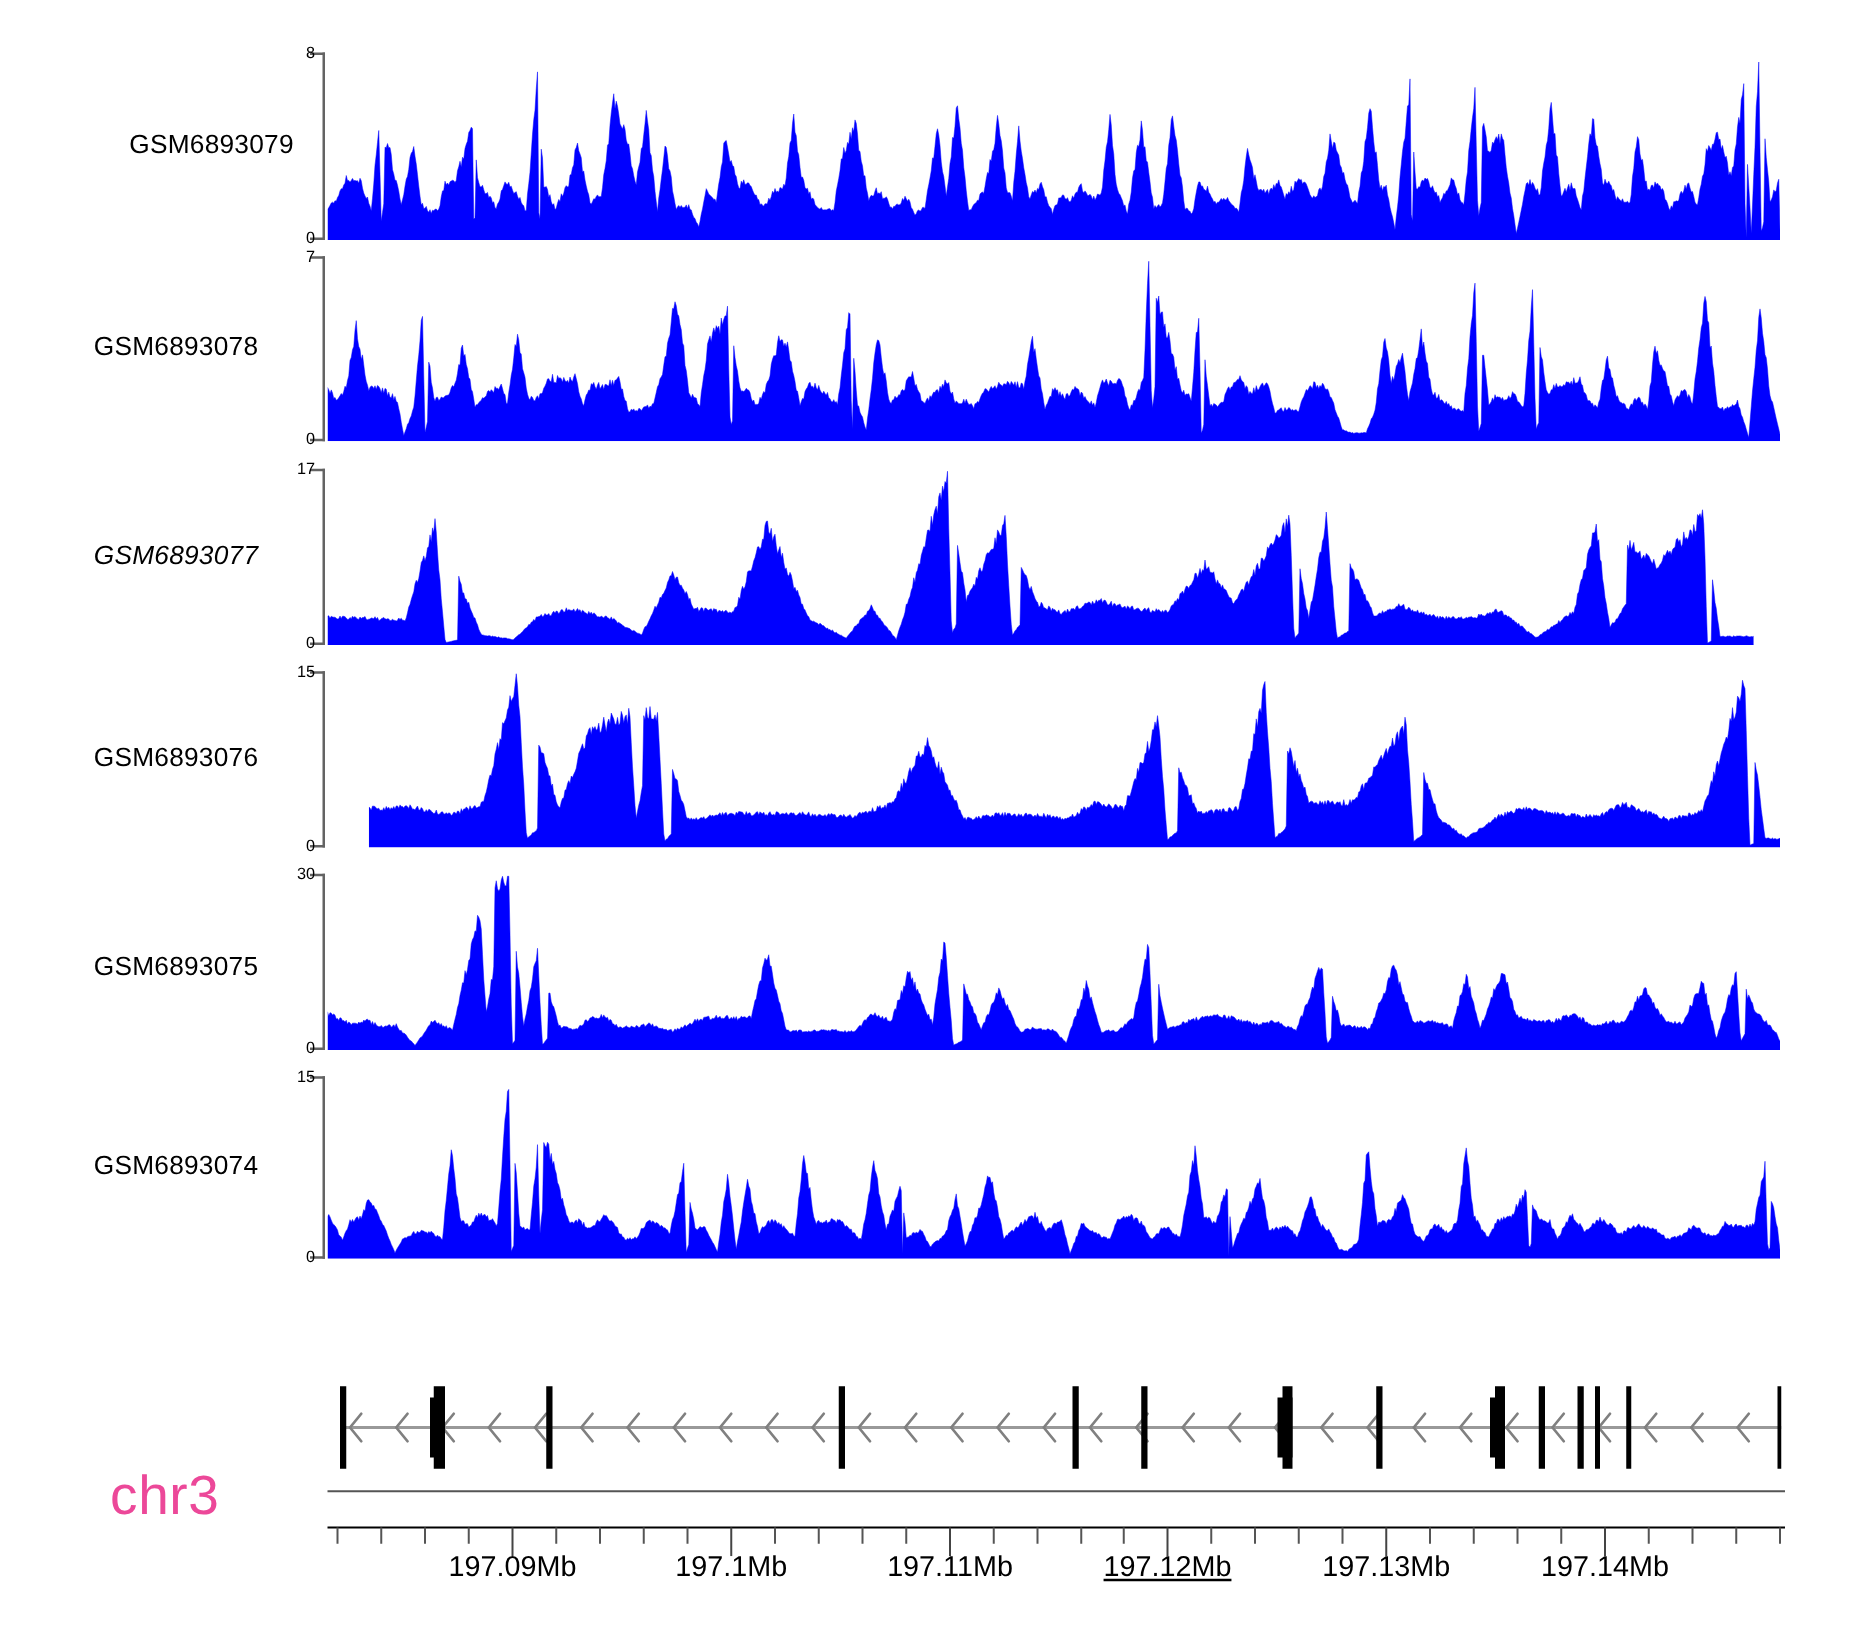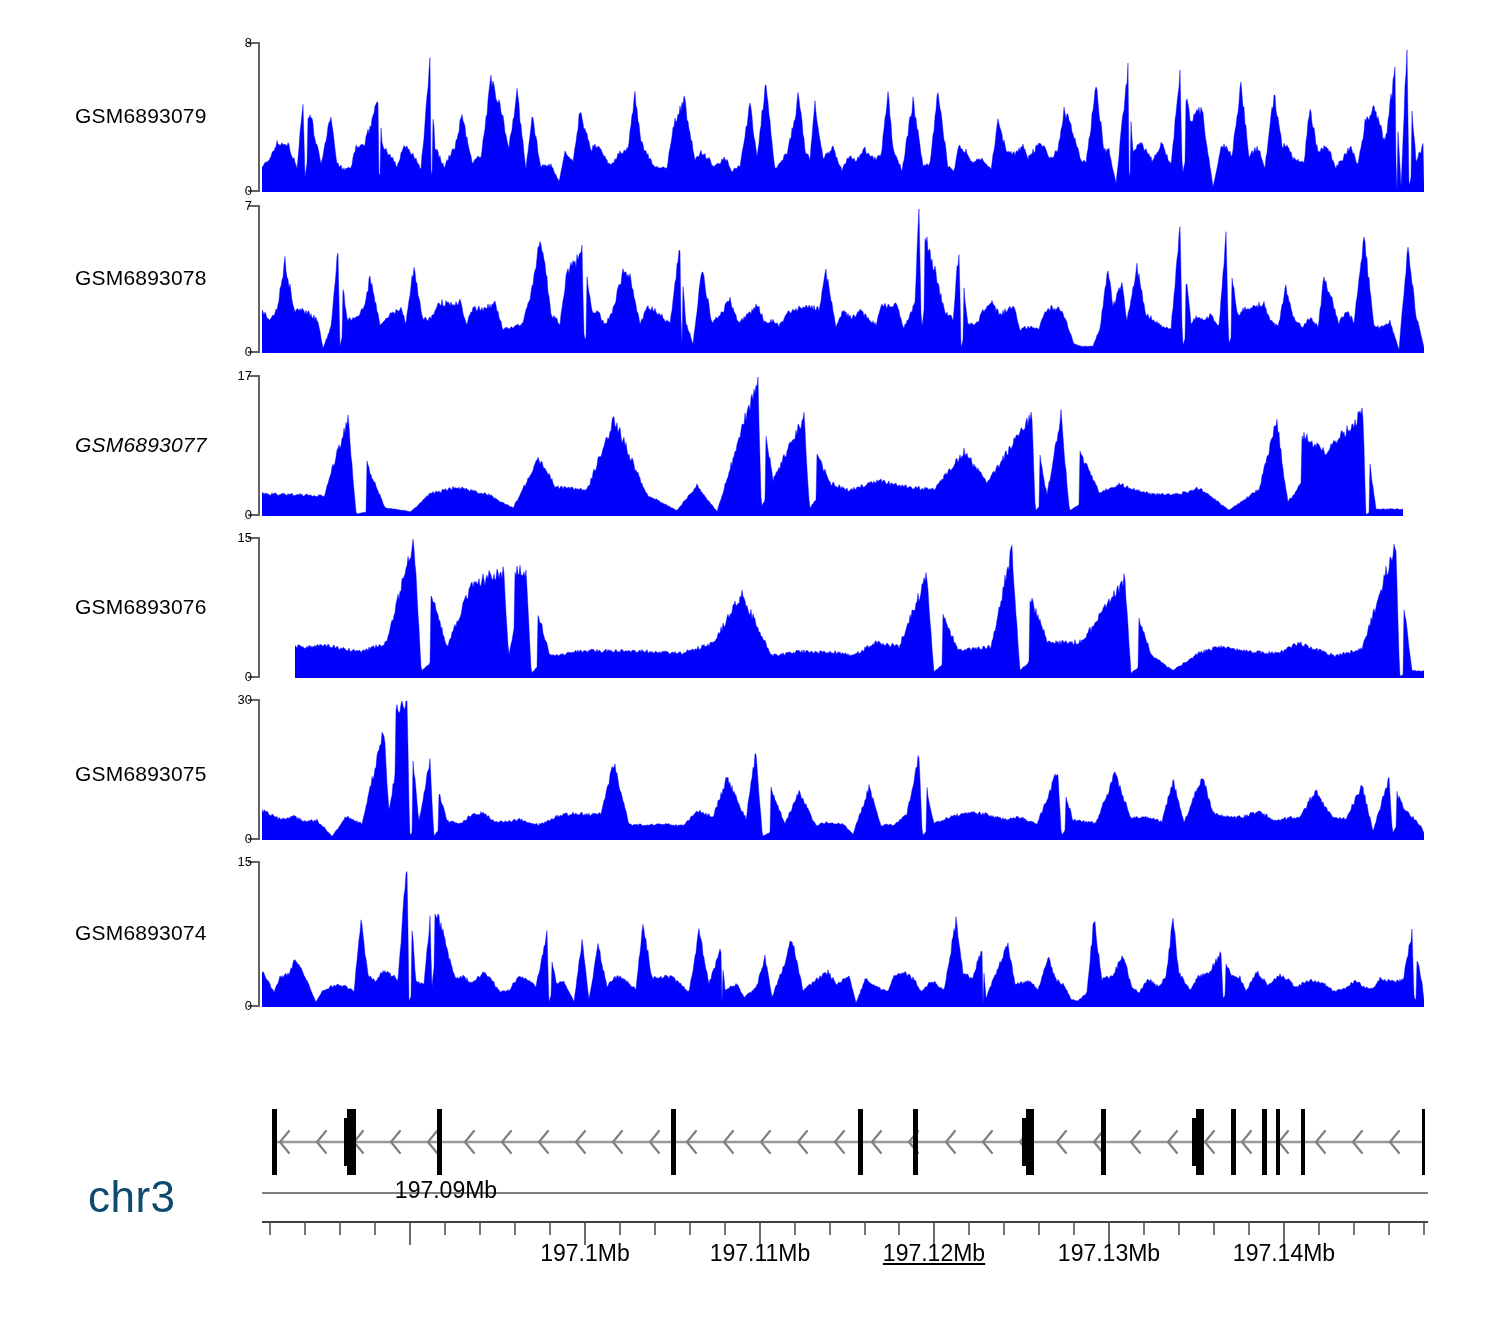--- a/index.html
+++ b/index.html
@@ -27,35 +27,35 @@
 
   .plot{position:absolute;left:262px;overflow:hidden;}
   .plot svg{display:block;}
 
   
   .gene-track{position:absolute;left:0;}
   .gene-track svg{display:block;}
 
   
   .chr-label{
-      position:absolute;font-size:44px;color:#0c4a6e;
+      position:absolute;font-size:44px;color:#ec4899;
       letter-spacing:0.5px;white-space:nowrap;}
   .genome-axis{position:absolute;left:0;}
   .genome-axis svg{display:block;}
   .tick-label{
       position:absolute;font-size:23px;color:#000000;
       white-space:nowrap;transform:translateX(-50%);}
 </style>
 </head>
 <body>
 
 <div class="figure">
 
   <div class="track" id="track-1" style="top: 42px; height: 150px;">
-      <div class="track-label" style="top: 62px;">GSM6893079</div>
+      <div class="track-label" style="top: 62px; text-align: right;">GSM6893079</div>
       <div class="spine" style="top: 0px; height: 150px;"></div>
       <div class="cap" style="left: 248px; top: 0px;"></div>
       <div class="cap" style="left: 248px; top: 148px;"></div>
       <div class="numcol" style="top: 0px;">
         <div class="axis-num top">8</div>
       </div>
       <div class="numcol" style="top: 148px;">
         <div class="axis-num bot">0</div>
       </div>
       <div class="plot" style="left: 262px; top: 0px; width: 1162px; height: 150px;">
@@ -240,21 +240,21 @@
         <line x1="1424" y1="37" x2="1424" y2="50" stroke="#555555" stroke-width="1.6"></line>
         <line x1="410" y1="37" x2="410" y2="60" stroke="#444444" stroke-width="1.6"></line>
         <line x1="585" y1="37" x2="585" y2="60" stroke="#444444" stroke-width="1.6"></line>
         <line x1="760" y1="37" x2="760" y2="60" stroke="#444444" stroke-width="1.6"></line>
         <line x1="934" y1="37" x2="934" y2="60" stroke="#444444" stroke-width="1.6"></line>
         <line x1="1109" y1="37" x2="1109" y2="60" stroke="#444444" stroke-width="1.6"></line>
         <line x1="1284" y1="37" x2="1284" y2="60" stroke="#444444" stroke-width="1.6"></line>
       </svg>
     </div>
   <div id="tick-label-layer">
-      <div class="tick-label" style="left: 410px; top: 1177px; margin-left: 36px;">197.09Mb</div>
+      <div class="tick-label" style="left: 410px; top: 1240px;">197.09Mb</div>
       <div class="tick-label" style="left: 585px; top: 1240px;">197.1Mb</div>
       <div class="tick-label" style="left: 760px; top: 1240px;">197.11Mb</div>
       <div class="tick-label" style="left: 934px; top: 1240px; text-decoration: underline;">197.12Mb</div>
       <div class="tick-label" style="left: 1109px; top: 1240px;">197.13Mb</div>
       <div class="tick-label" style="left: 1284px; top: 1240px;">197.14Mb</div>
     </div>
 
 </div>
 
 </body></html>

